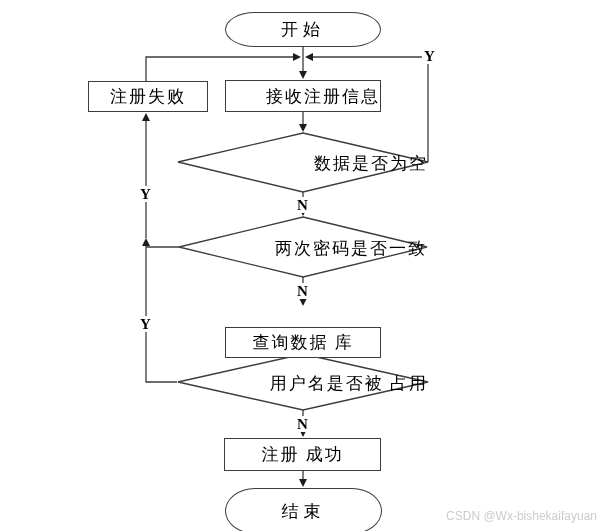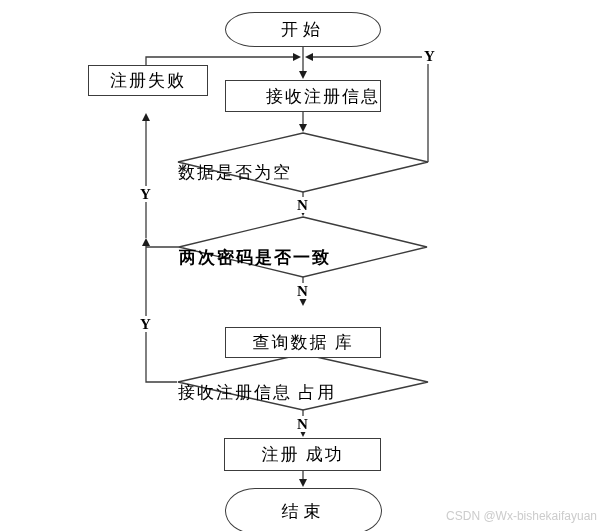--- a/index.html
+++ b/index.html
@@ -25,26 +25,25 @@
     border: 1.5px solid #3c3c3c;
     font-size: 17px;
     letter-spacing: 2px;
     color: #000000;
     white-space: nowrap;
   }
   .oval { border-radius: 30px / 50%; }
   .wide { letter-spacing: 5px; text-align: right; }
   .dlabel {
     position: absolute;
-    text-align: left;
+    text-align: right;
     font-size: 17px;
     letter-spacing: 2px;
     color: #000000;
     white-space: nowrap;
-    margin-top: 9px;
   }
   .edge-label {
     position: absolute;
     font-size: 15px;
     font-weight: bold;
     line-height: 16px;
     color: #000000;
     background: #ffffff;
     padding: 0 2px;
   }
@@ -94,43 +93,43 @@
     <polygon class="a" points="303,437 299,429 307,429"></polygon>
     <polygon class="a" points="303,487 299,479 307,479"></polygon>
     <polygon class="a" points="146,238 142,246 150,246"></polygon>
     <polygon class="a" points="146,113 142,121 150,121"></polygon>
   </svg>
 
   <div class="node oval wide" style="left:225px; top:12px; width:156px; height:35px;">
     <span>开始</span>
   </div>
 
-  <div class="node" style="left:88px; top:65px; width:120px; height:31px;">
+  <div class="node" style="left:88px; top:81px; width:120px; height:31px;">
     <span>注册失败</span>
   </div>
 
   <div class="node" style="left:225px; top:80px; width:156px; height:32px;padding-left:40px;">
     <span>接收注册信息</span>
   </div>
 
   <div class="node" style="left:225px; top:307px; width:156px; height:31px;margin-top:20px;">
     <span>查询数据 库</span>
   </div>
 
   <div class="node" style="left:224px; top:438px; width:157px; height:33px;justify-content:center;">
     <span>注册 成功</span>
   </div>
 
   <div class="node oval wide" style="left:225px; top:488px; width:157px; height:46px;">
     <span>结束</span>
   </div>
 
   <div class="dlabel" style="left:178px; top:152px; width:250px;">数据是否为空</div>
-  <div class="dlabel" style="left:179px; top:237px; width:248px;font-weight:bold;">两次密码是否一致</div>
-  <div class="dlabel" style="left:178px; top:372px; width:250px;">接收注册信息 占用</div>
+  <div class="dlabel" style="left:179px; top:237px; width:248px;">两次密码是否一致</div>
+  <div class="dlabel" style="left:178px; top:372px; width:250px;">用户名是否被 占用</div>
 
   <div class="edge-label" style="left:422px; top:48px;">Y</div>
   <div class="edge-label" style="left:138px; top:186px;">Y</div>
   <div class="edge-label" style="left:138px; top:316px;">Y</div>
   <div class="edge-label" style="left:295px; top:197px;">N</div>
   <div class="edge-label" style="left:295px; top:283px;">N</div>
   <div class="edge-label" style="left:295px; top:416px;">N</div>
 
   <div class="watermark">CSDN @Wx-bishekaifayuan</div>
 

